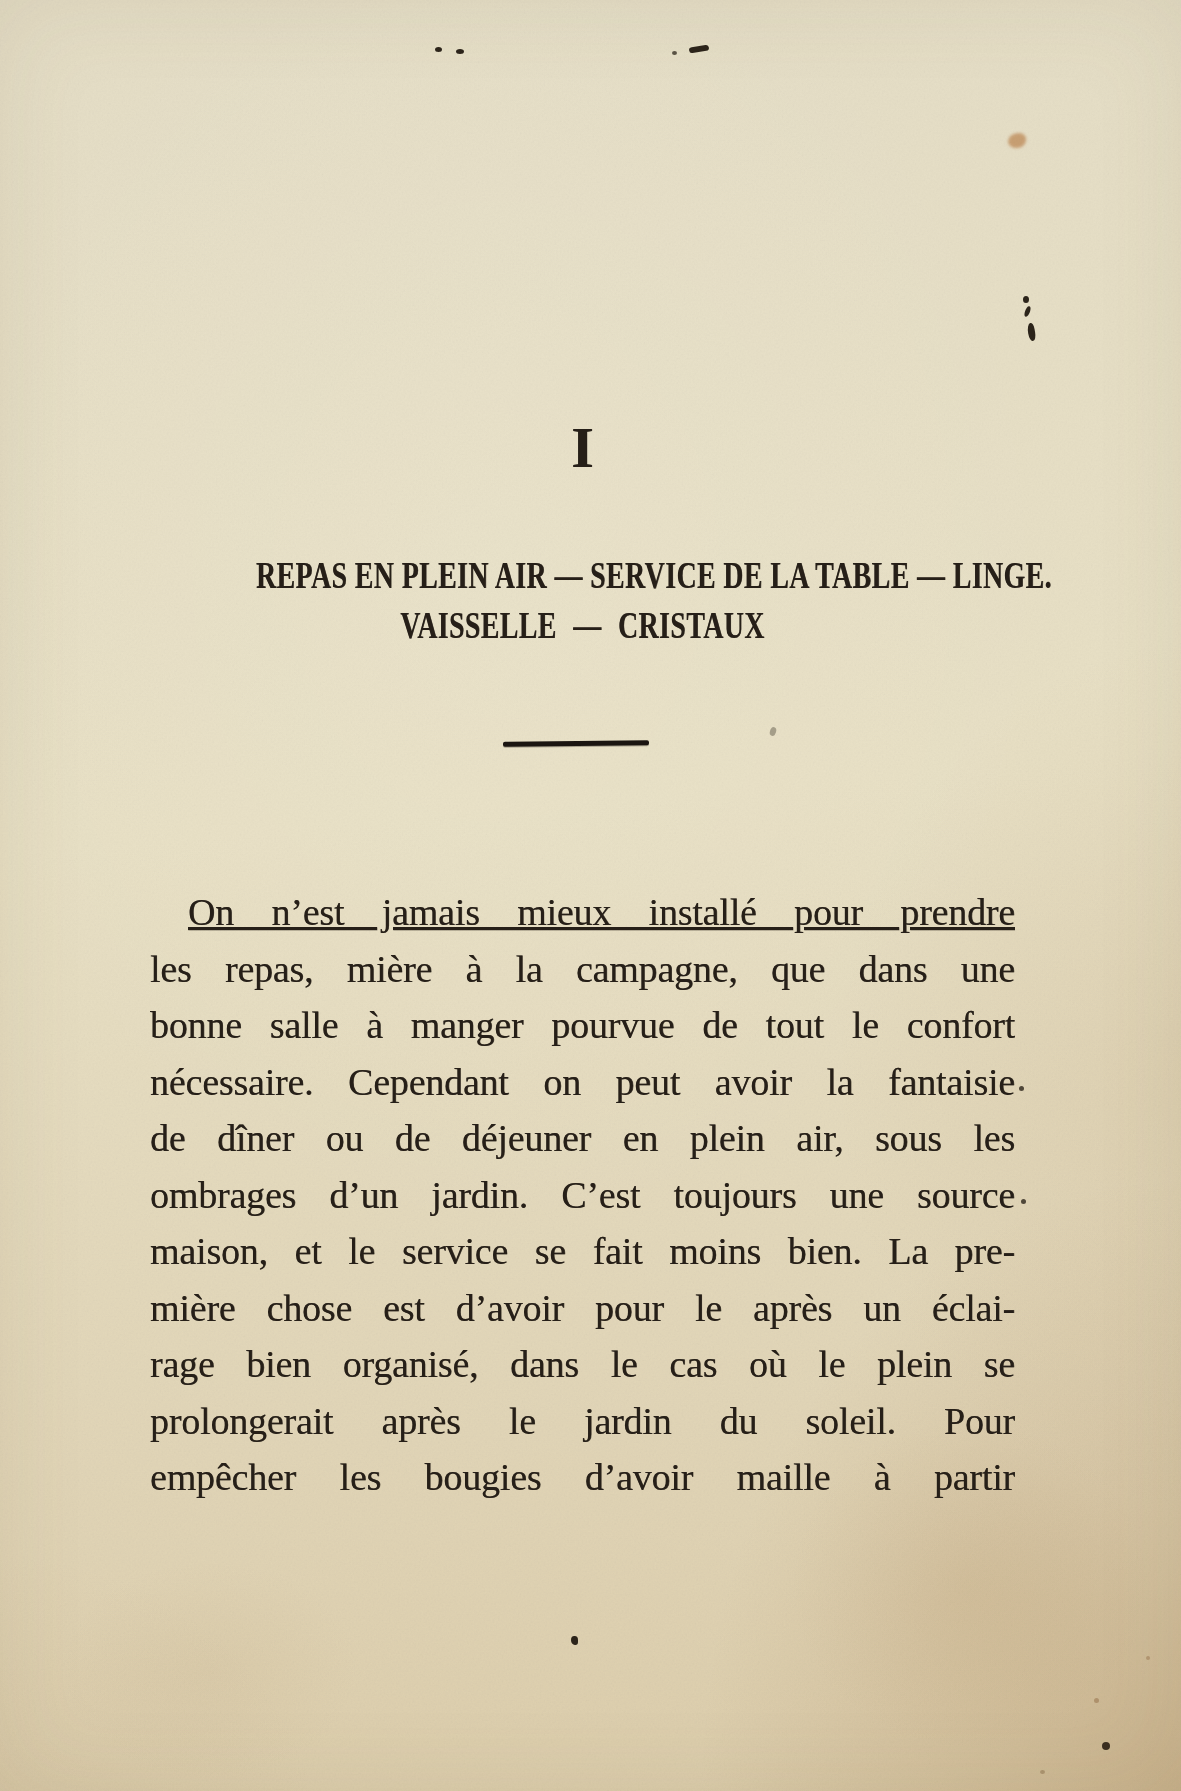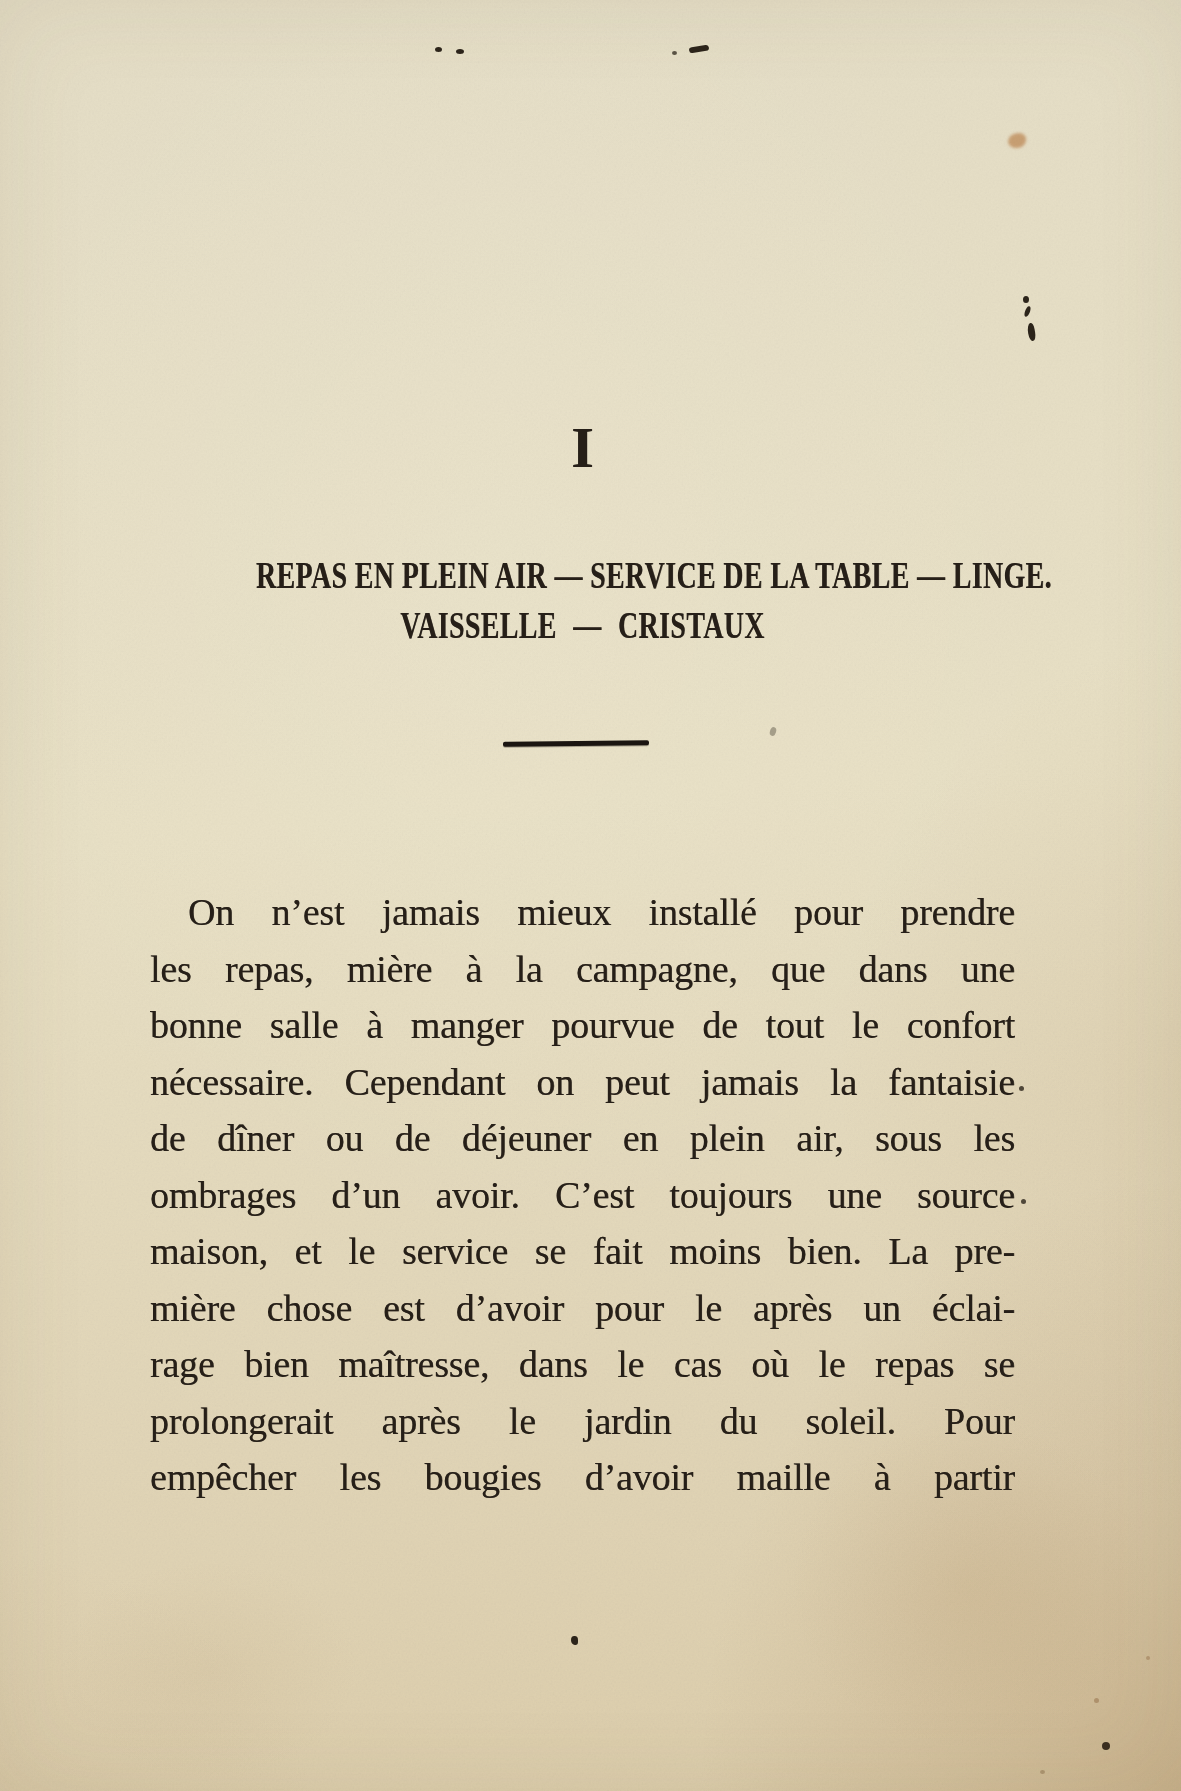--- a/index.html
+++ b/index.html
@@ -47,21 +47,21 @@
   
   .paragraph{
     position:absolute;top:884px;left:150px;width:865px;
     font-size:38px;line-height:56.5px;letter-spacing:-0.2px;
     text-shadow:0.35px 0.35px 0.55px rgba(35,28,20,0.7);
   }
   .pline{
     text-align:justify;text-align-last:justify;
     height:56.5px;overflow:hidden;
   }
-  .pline.indent{padding-left:38px;}
+  .pline.indent{padding-left:38px;text-decoration:underline;}
 
   
   .mark{position:absolute;background:#2c241a;border-radius:50%;}
   .mk-dot-a   {left:435px;top:47px;width:7px;height:5px;}
   .mk-dot-b   {left:456px;top:49px;width:8px;height:5px;}
   .mk-dot-c   {left:672px;top:51px;width:5px;height:4px;opacity:.75;}
   .mk-dash    {left:689px;top:46px;width:20px;height:6px;border-radius:3px;transform:rotate(-9deg);}
   .mk-semicol {left:1023px;top:296px;width:6px;height:7px;}
   .mk-comma   {left:1025px;top:306px;width:5px;height:11px;border-radius:60% 40% 60% 40%;transform:rotate(14deg);}
   .mk-squiggle{left:1028px;top:323px;width:7px;height:18px;border-radius:60% 40% 50% 50%;transform:rotate(-10deg);}
@@ -96,26 +96,26 @@
     <span class="heading-line">REPAS EN PLEIN AIR — SERVICE DE LA TABLE — LINGE.</span>
     <span class="heading-line second">VAISSELLE — CRISTAUX</span>
   </div>
 
   <div class="rule"></div>
 
   <div class="paragraph">
     <div class="pline indent">On n’est jamais mieux installé pour prendre</div>
     <div class="pline">les repas, mière à la campagne, que dans une</div>
     <div class="pline">bonne salle à manger pourvue de tout le confort</div>
-    <div class="pline">nécessaire. Cependant on peut jamais la fantaisie</div>
+    <div class="pline">nécessaire. Cependant on peut avoir la fantaisie</div>
     <div class="pline">de dîner ou de déjeuner en plein air, sous les</div>
-    <div class="pline">ombrages d’un avoir. C’est toujours une source</div>
+    <div class="pline">ombrages d’un jardin. C’est toujours une source</div>
     <div class="pline">maison, et le service se fait moins bien. La pre-</div>
     <div class="pline">mière chose est d’avoir pour le après un éclai-</div>
-    <div class="pline">rage bien maîtresse, dans le cas où le repas se</div>
+    <div class="pline">rage bien organisé, dans le cas où le plein se</div>
     <div class="pline">prolongerait après le jardin du soleil. Pour</div>
     <div class="pline">empêcher les bougies d’avoir maille à partir</div>
   </div>
 
   <div class="mark mk-dot-a"></div>
   <div class="mark mk-dot-b"></div>
   <div class="mark mk-dot-c"></div>
   <div class="mark mk-dash"></div>
   <div class="mark mk-semicol"></div>
   <div class="mark mk-comma"></div>

